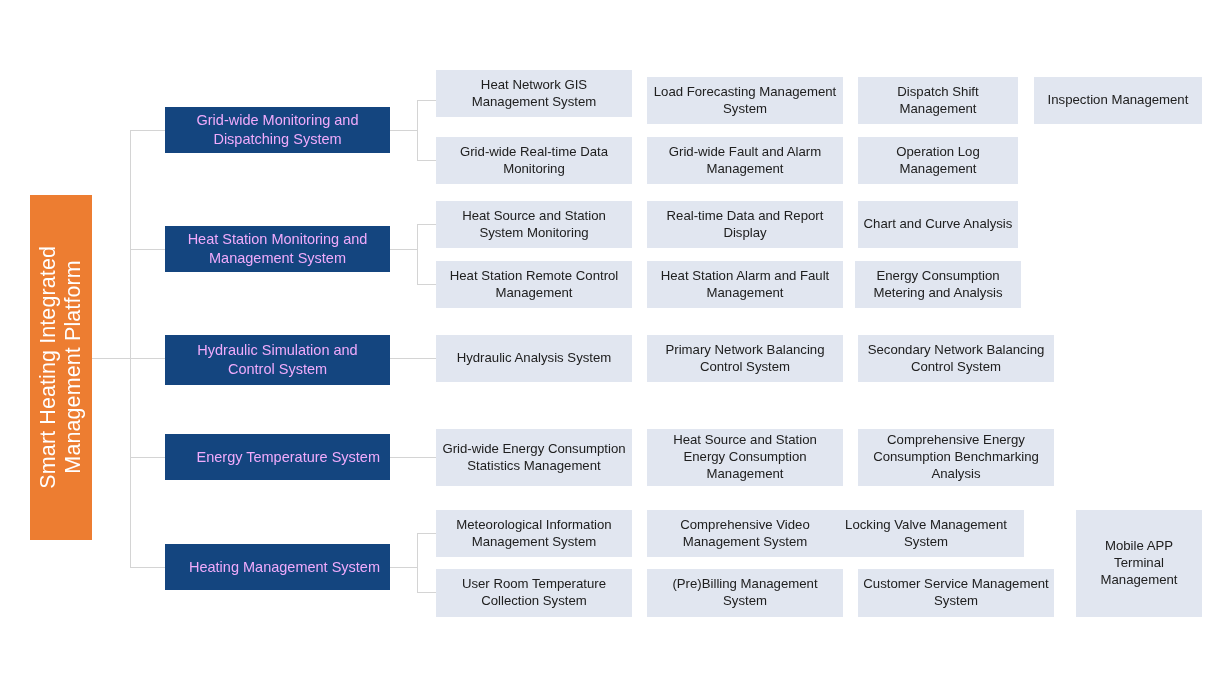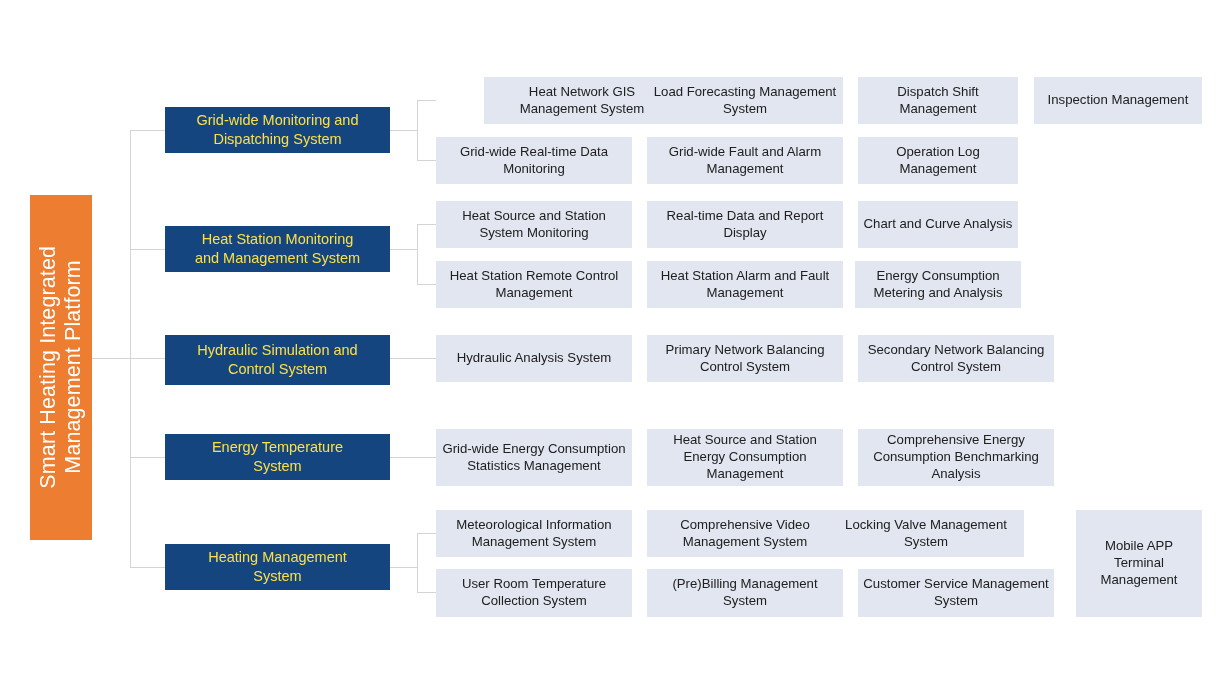--- a/index.html
+++ b/index.html
@@ -42,29 +42,29 @@
     white-space: pre-line;
     letter-spacing: 0.1px;
   }
 
   
   .l1-box {
     position: absolute;
     left: 165px;
     width: 225px;
     background: #14457F;
-    color: #fde047;
+    color: #f0abfc;
     display: flex;
     align-items: center;
     justify-content: flex-end;
     text-align: center;
     font-size: 14.5px;
     line-height: 1.28;
     box-sizing: border-box;
-    padding: 2px 24px;
+    padding: 2px 10px;
   }
 
   
   .l2-box {
     position: absolute;
     background: #E1E6F0;
     color: #202020;
     display: flex;
     align-items: center;
     justify-content: center;
@@ -131,21 +131,21 @@
   <div class="l1-box" style="top:335px; height:50px;">
     <span>Hydraulic Simulation and Control System</span>
   </div>
   <div class="l1-box" style="top:434px; height:46px;">
     <span>Energy Temperature System</span>
   </div>
   <div class="l1-box" style="top:544px; height:46px;">
     <span>Heating Management System</span>
   </div>
 
-  <div class="l2-box" style="left:436px; top:77px; width:196px; height:47px;margin-left:48px;">
+  <div class="l2-box" style="left:436px; top:70px; width:196px; height:47px;">
     <span>Heat Network GIS Management System</span>
   </div>
   <div class="l2-box" style="left:647px; top:77px; width:196px; height:47px;">
     <span>Load Forecasting Management System</span>
   </div>
   <div class="l2-box" style="left:858px; top:77px; width:160px; height:47px;">
     <span>Dispatch Shift Management</span>
   </div>
   <div class="l2-box" style="left:1034px; top:77px; width:168px; height:47px;">
     <span>Inspection Management</span>

